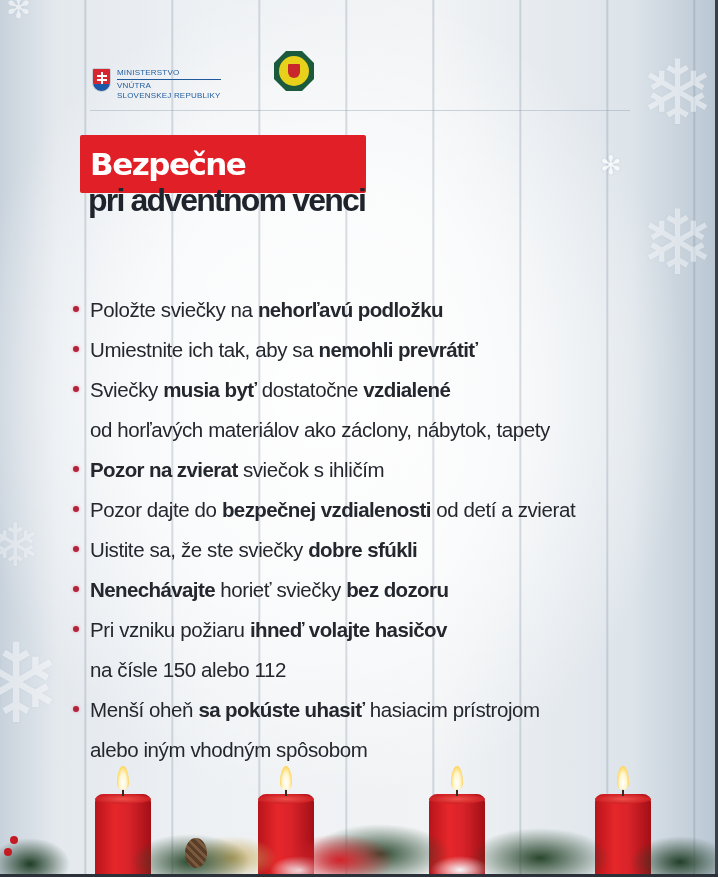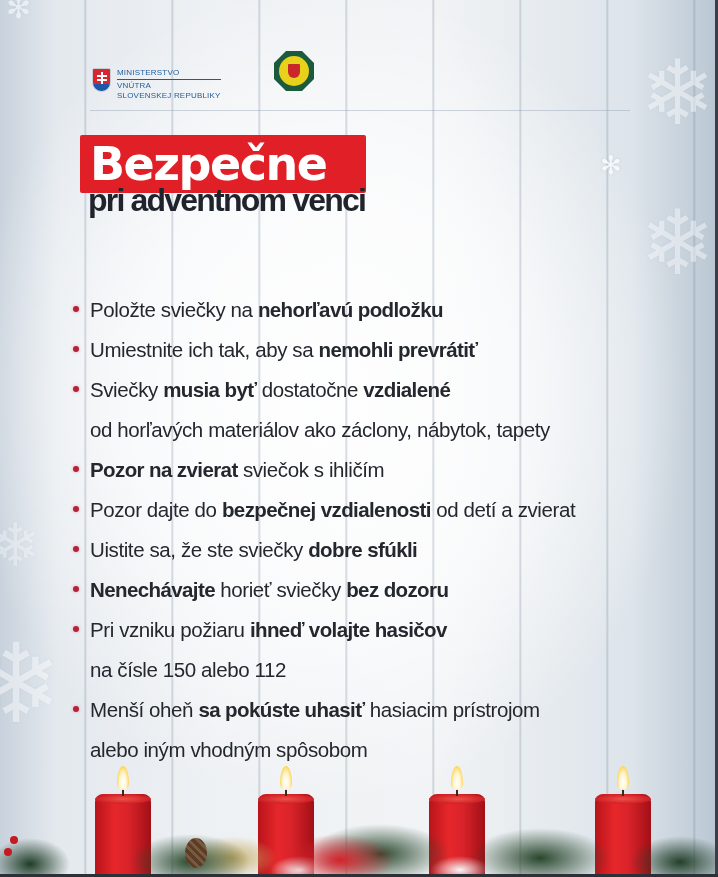--- a/index.html
+++ b/index.html
@@ -52,21 +52,21 @@
     .emblem-core { width: 12px; height: 14px; background: #c8282c; border-radius: 1px 1px 6px 6px; }
     .header-rule { position: absolute; left: 90px; top: 110px; width: 540px; height: 1px; background: rgba(150,165,180,0.45); }
 
     
     .title-box {
       position: absolute; left: 80px; top: 135px; width: 286px; height: 58px;
       background: #e01f26;
       border-radius: 2px;
       display: flex; align-items: center; padding-left: 10px;
     }
-    .title-1 { font-family: "DejaVu Sans", sans-serif; font-weight: 700; font-size: 46px; color: #ffffff; letter-spacing: -1.5px; line-height: 1; }
+    .title-1 { font-family: "DejaVu Sans", sans-serif; font-weight: 700; font-size: 31px; color: #ffffff; letter-spacing: -1.5px; line-height: 1; }
     .title-2 {
       position: absolute; left: 88px; top: 184px;
       font-family: Liberation Sans, sans-serif; font-weight: 700; font-size: 32px;
       color: #1f232b; letter-spacing: -1.8px; line-height: 1;
     }
 
     
     .list { position: absolute; left: 72px; top: 293px; width: 640px; }
     .item { position: relative; padding-left: 18px; font-size: 20.5px; color: #24272e; letter-spacing: -0.4px; }
     .line { height: 40px; line-height: 34px; white-space: nowrap; }

